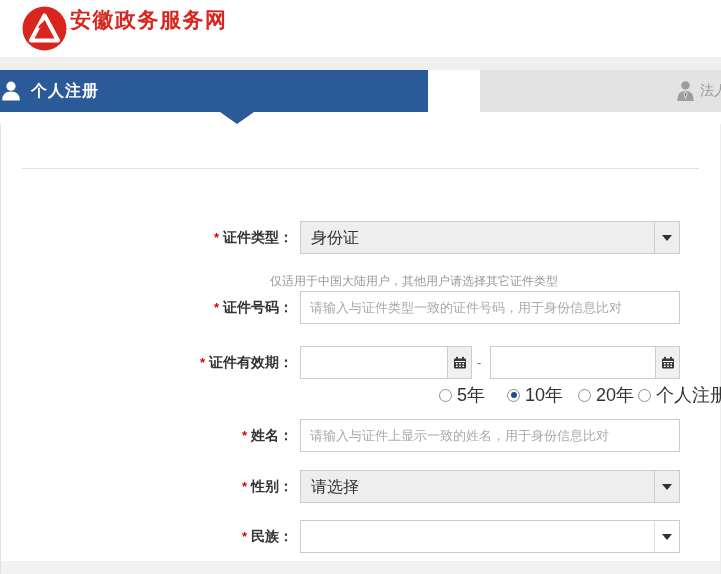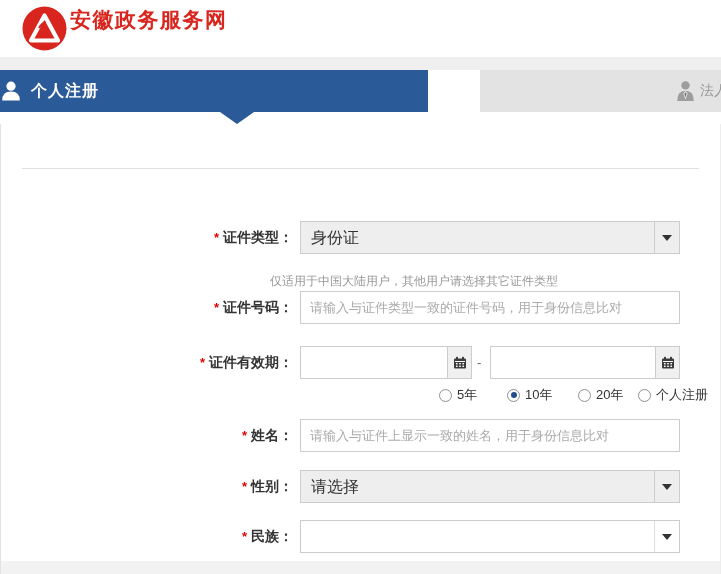--- a/index.html
+++ b/index.html
@@ -66,21 +66,21 @@
                font-size:13px; width:calc(100% - 24px);
                font-family:"Liberation Sans","DejaVu Sans",sans-serif; }
   .cal-btn { position:absolute; right:0; top:0; width:24px; height:31px; background:#f0f0f0;
              border-left:1px solid #ccc; display:flex; align-items:center; justify-content:center; cursor:pointer; }
   .date-sep { position:absolute; left:477px; top:0; line-height:33px; font-size:13px; color:#666; }
 
   .radio-item { position:absolute; top:387px; height:16px; display:flex; align-items:center; gap:5px; cursor:pointer; }
   .radio-circle { width:13px; height:13px; border-radius:50%; border:1px solid #919191; background:#fdfdfd;
                   display:flex; align-items:center; justify-content:center; }
   .radio-item.checked .radio-circle::after { content:""; width:6px; height:6px; border-radius:50%; background:#204e8a; }
-  .radio-label { font-size:13px; color:#333; white-space:nowrap; }
+  .radio-label { font-size:18px; color:#333; white-space:nowrap; }
 </style>
 </head>
 <body>
 
 <div class="stage">
 
   <div class="header">
     <svg class="logo-disc" viewBox="0 0 45 45">
       <circle cx="22.5" cy="22.5" r="22" fill="#d8251e"></circle>
       <path d="M22.5 9.5 L36 34.5 L9 34.5 Z" fill="none" stroke="#fff" stroke-width="4.2" stroke-linejoin="round"></path>

